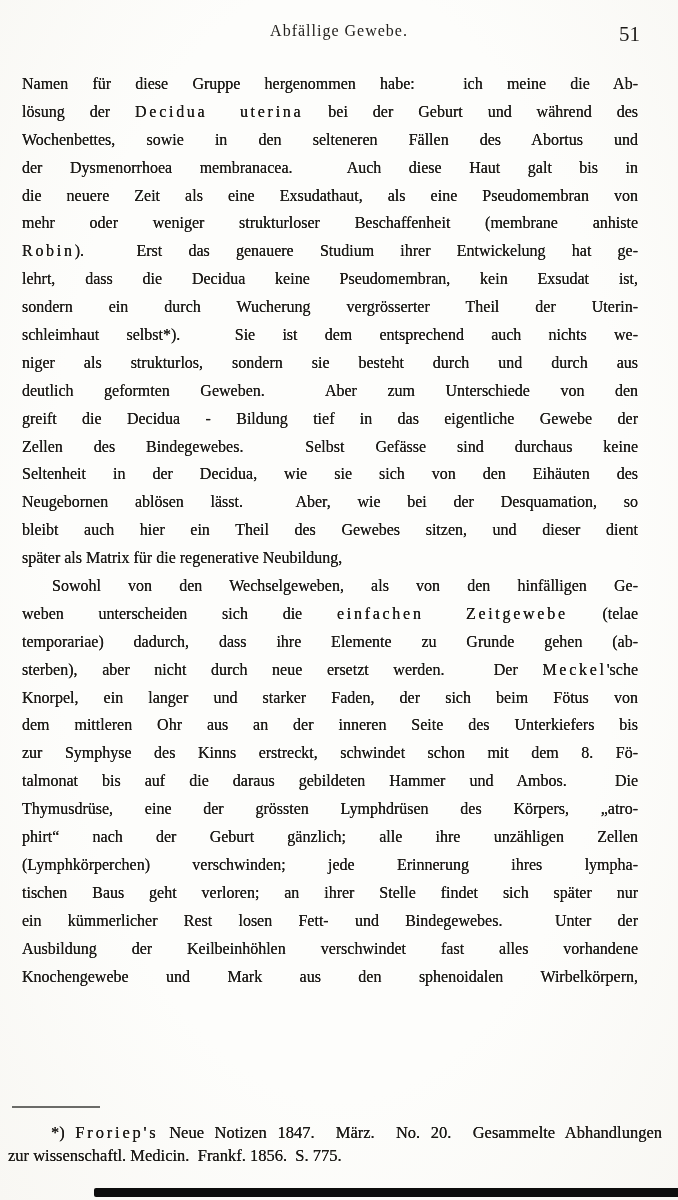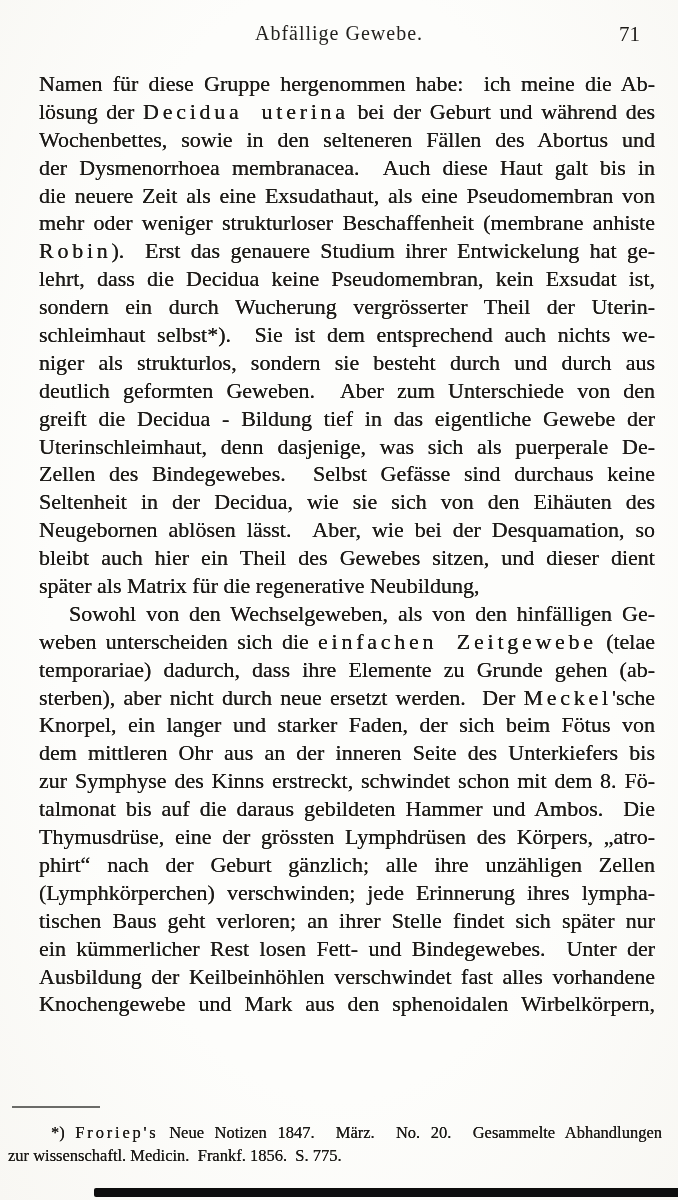--- a/index.html
+++ b/index.html
@@ -7,28 +7,28 @@
   .page{
     position:relative;width:678px;height:1200px;margin:0 auto;overflow:hidden;
     background:radial-gradient(ellipse at 50% 45%, #fdfdfb 60%, #f8f7f3 100%);
     color:#1c1a17;
   }
   .running-header{
     position:absolute;top:22px;left:0;right:0;height:24px;
   }
   .running-title{
     position:absolute;left:0;right:0;text-align:center;
-    font-size:20px;letter-spacing:1px;color:#23211e;
+    font-size:16px;letter-spacing:1px;color:#23211e;
   }
   .page-number{
     position:absolute;right:38px;top:0;font-size:21px;color:#1b1916;
   }
   .body-text{
-    position:absolute;top:70px;left:39px;width:616px;
-    font-size:22px;line-height:27.9px;
+    position:absolute;top:70px;left:22px;width:616px;
+    font-size:16px;line-height:27.9px;
     text-shadow:0 0 0.35px currentColor;
   }
   .line{
     display:block;white-space:pre-wrap;
     text-align:justify;text-align-last:justify;
     height:27.9px;overflow:visible;
   }
   .line.no-just{text-align:left;text-align-last:left;}
   .body-text .indent{text-indent:30px;}
   .gesperrt{letter-spacing:0.17em;word-spacing:0.3em;}
@@ -48,38 +48,37 @@
     background:#0d0d0d;border-radius:2px 0 0 2px;
   }
 </style>
 </head>
 <body>
 
 <div class="page">
 
   <div class="running-header">
     <div class="running-title">Abfällige Gewebe.</div>
-    <div class="page-number">71</div>
+    <div class="page-number">51</div>
   </div>
 
   <div class="body-text">
       <div class="line"><span>Namen für diese Gruppe hergenommen habe:  ich meine die Ab-</span></div>
       <div class="line"><span>lösung der </span><span class="gesperrt">Decidua uterina</span><span> bei der Geburt und während des</span></div>
       <div class="line"><span>Wochenbettes, sowie in den selteneren Fällen des Abortus und</span></div>
       <div class="line"><span>der Dysmenorrhoea membranacea.  Auch diese Haut galt bis in</span></div>
       <div class="line"><span>die neuere Zeit als eine Exsudathaut, als eine Pseudomembran von</span></div>
       <div class="line"><span>mehr oder weniger strukturloser Beschaffenheit (membrane anhiste</span></div>
       <div class="line"><span class="gesperrt">Robin</span><span>).  Erst das genauere Studium ihrer Entwickelung hat ge-</span></div>
       <div class="line"><span>lehrt, dass die Decidua keine Pseudomembran, kein Exsudat ist,</span></div>
       <div class="line"><span>sondern ein durch Wucherung vergrösserter Theil der Uterin-</span></div>
       <div class="line"><span>schleimhaut selbst*).  Sie ist dem entsprechend auch nichts we-</span></div>
       <div class="line"><span>niger als strukturlos, sondern sie besteht durch und durch aus</span></div>
       <div class="line"><span>deutlich geformten Geweben.  Aber zum Unterschiede von den</span></div>
       <div class="line"><span>greift die Decidua - Bildung tief in das eigentliche Gewebe der</span></div>
-      <div class="line"><span>Uterinschleimhaut, denn dasjenige, was sich als puerperale De-</span></div>
       <div class="line"><span>Zellen des Bindegewebes.  Selbst Gefässe sind durchaus keine</span></div>
       <div class="line"><span>Seltenheit in der Decidua, wie sie sich von den Eihäuten des</span></div>
       <div class="line"><span>Neugebornen ablösen lässt.  Aber, wie bei der Desquamation, so</span></div>
       <div class="line"><span>bleibt auch hier ein Theil des Gewebes sitzen, und dieser dient</span></div>
       <div class="line no-just"><span>später als Matrix für die regenerative Neubildung,</span></div>
       <div class="line indent"><span>Sowohl von den Wechselgeweben, als von den hinfälligen Ge-</span></div>
       <div class="line"><span>weben unterscheiden sich die </span><span class="gesperrt">einfachen Zeitgewebe</span><span> (telae</span></div>
       <div class="line"><span>temporariae) dadurch, dass ihre Elemente zu Grunde gehen (ab-</span></div>
       <div class="line"><span>sterben), aber nicht durch neue ersetzt werden.  Der </span><span class="gesperrt">Meckel</span><span>'sche</span></div>
       <div class="line"><span>Knorpel, ein langer und starker Faden, der sich beim Fötus von</span></div>

